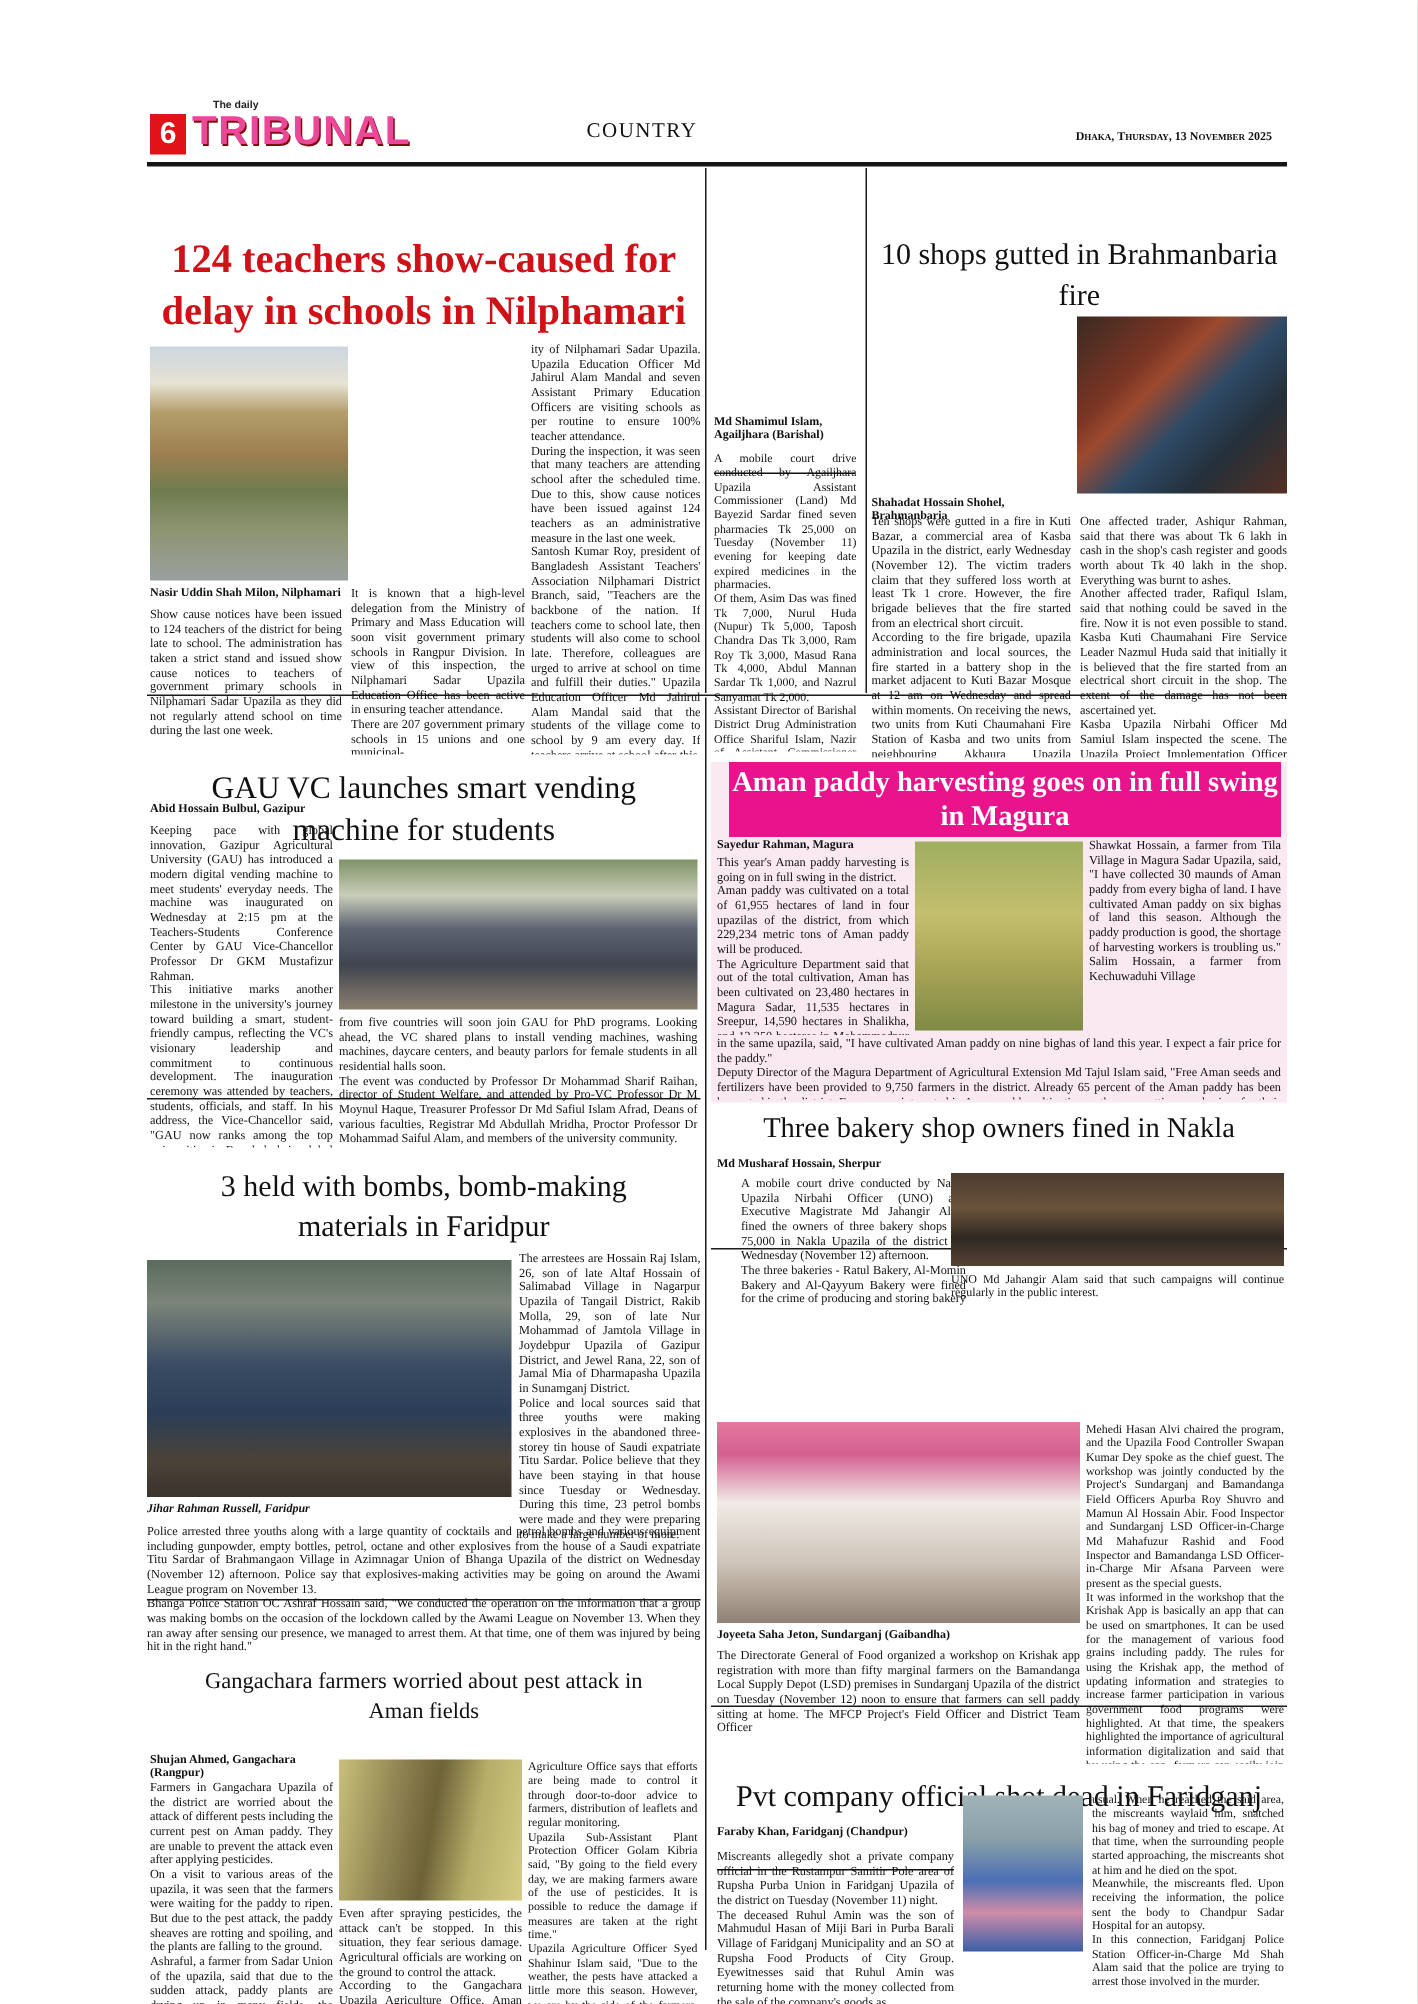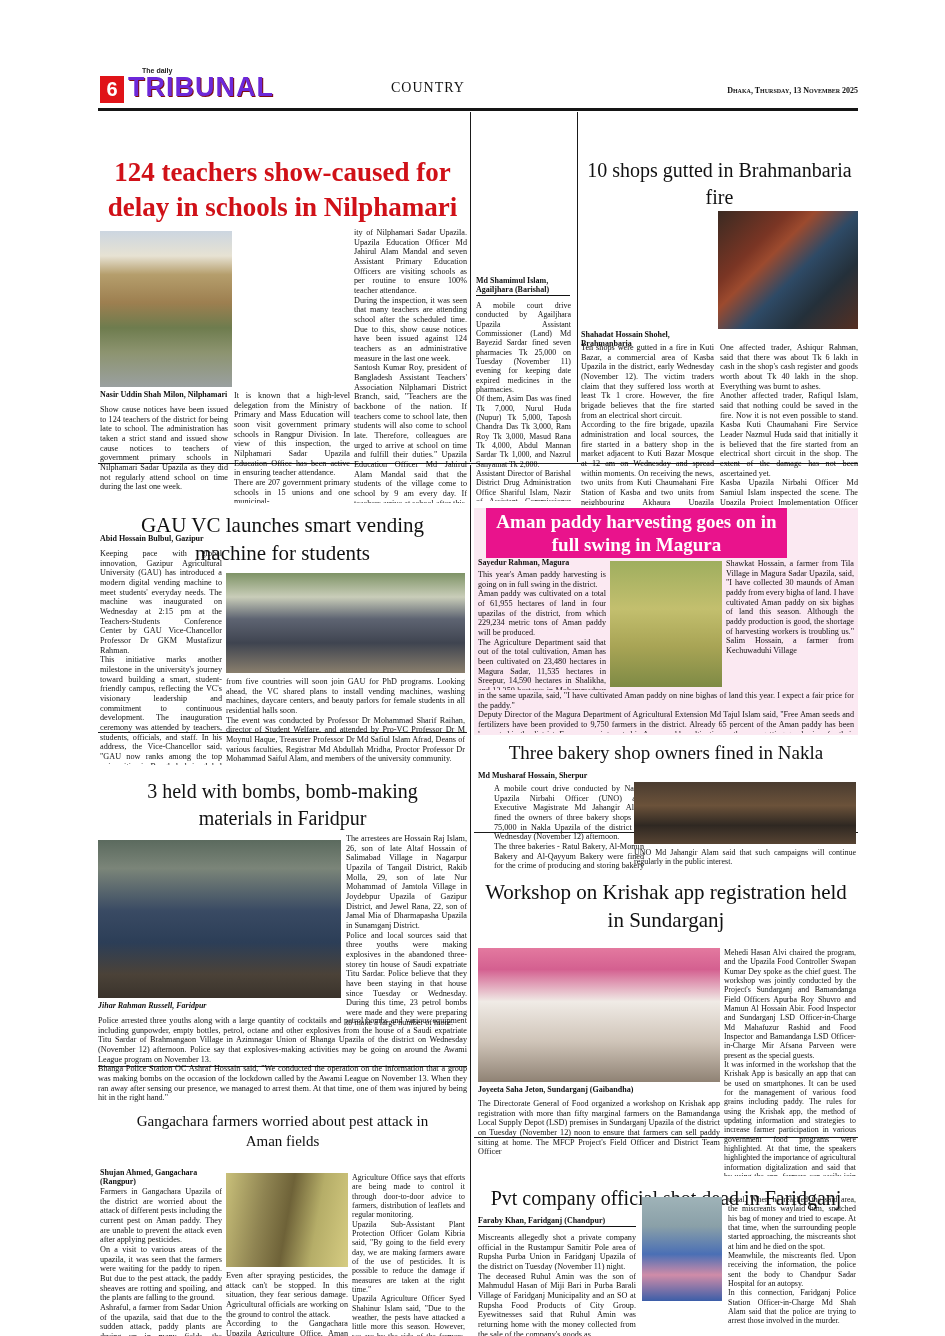--- a/index.html
+++ b/index.html
@@ -7,25 +7,25 @@
     position:relative; width:945px; height:1336px; margin:0 auto;
     background:#ffffff; font-family:"Liberation Serif", serif; color:#111;
     box-shadow:0 0 6px rgba(0,0,0,.35);
   }
   
   .hdr { position:absolute; left:98px; top:72px; width:760px; height:34px; }
   .mast-num { position:absolute; left:2px; top:4px; width:24px; height:27px; background:#e01318;
     color:#fff; font:bold 20px/27px "Liberation Sans", sans-serif; text-align:center; }
   .mast-wrap { position:absolute; left:30px; top:-5px; }
   .mast-top { font:bold 7px "Liberation Sans", sans-serif; color:#222; margin-left:14px; }
-  .mast-logo { font:bold 27px/27px "Liberation Sans", sans-serif; color:#6d28d9; letter-spacing:1px;
+  .mast-logo { font:bold 27px/27px "Liberation Sans", sans-serif; color:#ec4899; letter-spacing:1px;
     text-shadow:1px 1px 0 #7e0d10; }
   .section-title { position:absolute; left:293px; width:280px; top:8px; text-align:left;
     font-weight:normal; font-size:14px; font-variant:small-caps; letter-spacing:1px; }
-  .dateline { position:absolute; right:0; top:14px; font-size:8px; font-variant:small-caps; font-weight:bold; }
+  .dateline { position:absolute; right:10px; top:14px; font-size:8px; font-variant:small-caps; font-weight:bold; }
   .hdr-rule { position:absolute; left:98px; top:108px; width:760px; height:3px; background:#151515; }
   
   .art { position:absolute; overflow:hidden;margin-top:43px; }
   .tb { position:absolute; font-size:8.2px; line-height:1.18; text-align:justify;
     white-space:pre-line; overflow:hidden; }
   .by { position:absolute; font-weight:bold; font-size:8px; line-height:1.1; }
   .cap { position:absolute; font-weight:bold; font-size:8px; line-height:1.15; text-align:justify; }
   .hl { position:absolute; left:0; right:0; text-align:center; font-size:20px; line-height:1.35; }
   .hl-red { font-weight:bold; font-size:27px; color:#d01118; line-height:1.3; }
   .banner { position:absolute; background:#e9138c; color:#fff; font-weight:bold; font-size:19px;
@@ -37,21 +37,21 @@
   .ph-teachers { background:linear-gradient(180deg,#ccd6e0 0%,#e7e2d3 16%,#b59e6c 28%,#9d7f50 46%,#6e7c4e 62%,#8d9470 78%,#9aa0a0 100%); }
   .ph-fire { background:linear-gradient(135deg,#3a2a22 0%,#7a3524 28%,#9c4a2e 38%,#2e4a66 55%,#24303a 74%,#552f22 100%); }
   .ph-gau { background:linear-gradient(180deg,#7e9366 0%,#c9cdb9 24%,#5e6472 46%,#3f4450 70%,#8a7f6d 100%); }
   .ph-magura { background:linear-gradient(180deg,#9fae5f 0%,#c3bf6e 38%,#a8a455 68%,#7e8a45 100%); }
   .ph-nakla { background:linear-gradient(180deg,#4a3c30 0%,#6b523a 38%,#2f2822 70%,#574433 100%); }
   .ph-bombs { background:linear-gradient(180deg,#5b6a5e 0%,#7b8579 18%,#394a63 45%,#2c3e57 65%,#4b4238 85%,#3a332c 100%); }
   .ph-workshop { background:linear-gradient(180deg,#e3799f 0%,#d46090 16%,#f0ebe6 40%,#cfc4b8 70%,#8f8274 100%); }
   .ph-ganga { background:linear-gradient(100deg,#c9c07a 0%,#8f8452 30%,#6e6238 50%,#b5ad68 72%,#d6cc82 100%); }
   .ph-portrait { background:linear-gradient(180deg,#9fb3b8 0%,#8aa0a8 28%,#4a6fb5 55%,#d08ca8 75%,#3b5ea8 100%); }
   .magura-bg { background:#fbe9f2; }
-  .by-line-under { border-bottom:1px solid #111; padding-bottom:0; }
+  .by-line-under { border-bottom:1px solid #111; padding-bottom:20px; }
 </style>
 </head>
 <body>
 
 <div class="page">
 
   <div class="hdr">
     <div class="mast-num">6</div>
     <div class="mast-wrap">
       <div class="mast-top">The daily</div>
@@ -107,21 +107,21 @@
     <div class="by" style="left:2px; top:24px; width:120px;">Abid Hossain Bulbul, Gazipur</div>
     <div class="tb" style="left:2px; top:38px; width:122px; height:216px;">Keeping pace with global innovation, Gazipur Agricultural University (GAU) has introduced a modern digital vending machine to meet students' everyday needs. The machine was inaugurated on Wednesday at 2:15 pm at the Teachers-Students Conference Center by GAU Vice-Chancellor Professor Dr GKM Mustafizur Rahman.
 This initiative marks another milestone in the university's journey toward building a smart, student-friendly campus, reflecting the VC's visionary leadership and commitment to continuous development. The inauguration ceremony was attended by teachers, students, officials, and staff. In his address, the Vice-Chancellor said, "GAU now ranks among the top universities in Bangladesh in global rankings. Ensuring students' comfort and convenience is our next priority. This vending machine is part of that vision, a step toward realizing a truly smart campus."
 He also announced that the university will host an international conference on December 12-13, featuring prominent scientists and researchers from eight countries, and that students</div>
     <div class="photo ph-gau" style="left:128px; top:62px; width:239px; height:100px;"></div>
     <div class="tb" style="left:128px; top:166px; width:239px; height:88px;">from five countries will soon join GAU for PhD programs. Looking ahead, the VC shared plans to install vending machines, washing machines, daycare centers, and beauty parlors for female students in all residential halls soon.
 The event was conducted by Professor Dr Mohammad Sharif Raihan, director of Student Welfare, and attended by Pro-VC Professor Dr M Moynul Haque, Treasurer Professor Dr Md Safiul Islam Afrad, Deans of various faculties, Registrar Md Abdullah Mridha, Proctor Professor Dr Mohammad Saiful Alam, and members of the university community.</div>
   </div>
 
   <div class="art magura-bg" style="left:474px; top:465px; width:384px; height:227px;">
-    <div class="banner" style="left:12px; top:0; width:301px; height:47px;">Aman paddy harvesting goes on in full swing in Magura</div>
+    <div class="banner" style="left:12px; top:0; width:368px; height:47px;">Aman paddy harvesting goes on in full swing in Magura</div>
     <div class="by" style="left:4px; top:51px; width:130px;">Sayedur Rahman, Magura</div>
     <div class="tb" style="left:4px; top:62px; width:128px; height:120px;">This year's Aman paddy harvesting is going on in full swing in the district.
 Aman paddy was cultivated on a total of 61,955 hectares of land in four upazilas of the district, from which 229,234 metric tons of Aman paddy will be produced.
 The Agriculture Department said that out of the total cultivation, Aman has been cultivated on 23,480 hectares in Magura Sadar, 11,535 hectares in Sreepur, 14,590 hectares in Shalikha, and 12,350 hectares in Mohammadpur upazilas. A target of 229,234 metric tons of paddy production was set from 61,955 hectares of land. Officials of the District Agriculture Department said that Aman cultivation is increasing every year in Magura as farmers are getting fair price for the paddy. In the hope of improving paddy production, 9,750 farmers in the district were provided free Aman seeds and fertilizers.</div>
     <div class="photo ph-magura" style="left:136px; top:53px; width:112px; height:126px;"></div>
     <div class="tb" style="left:252px; top:51px; width:128px; height:130px;">Shawkat Hossain, a farmer from Tila Village in Magura Sadar Upazila, said, "I have collected 30 maunds of Aman paddy from every bigha of land. I have cultivated Aman paddy on six bighas of land this season. Although the paddy production is good, the shortage of harvesting workers is troubling us." Salim Hossain, a farmer from Kechuwaduhi Village</div>
     <div class="tb" style="left:4px; top:183px; width:376px; height:42px;">in the same upazila, said, "I have cultivated Aman paddy on nine bighas of land this year. I expect a fair price for the paddy."
 Deputy Director of the Magura Department of Agricultural Extension Md Tajul Islam said, "Free Aman seeds and fertilizers have been provided to 9,750 farmers in the district. Already 65 percent of the Aman paddy has been harvested in the district. Farmers are interested in Aman paddy cultivation as they are getting good prices for their produce."</div>
   </div>
 
@@ -138,21 +138,20 @@
     <div class="hl" style="top:0; left:30px; right:30px; font-size:20px;">3 held with bombs, bomb-making materials in Faridpur</div>
     <div class="photo ph-bombs" style="left:0; top:62px; width:243px; height:158px;"></div>
     <div class="tb" style="left:248px; top:56px; width:121px; height:210px;">The arrestees are Hossain Raj Islam, 26, son of late Altaf Hossain of Salimabad Village in Nagarpur Upazila of Tangail District, Rakib Molla, 29, son of late Nur Mohammad of Jamtola Village in Joydebpur Upazila of Gazipur District, and Jewel Rana, 22, son of Jamal Mia of Dharmapasha Upazila in Sunamganj District.
 Police and local sources said that three youths were making explosives in the abandoned three-storey tin house of Saudi expatriate Titu Sardar. Police believe that they have been staying in that house since Tuesday or Wednesday. During this time, 23 petrol bombs were made and they were preparing to make a large number of more.</div>
     <div class="by" style="left:0; top:224px; width:240px; font-style:italic;">Jihar Rahman Russell, Faridpur</div>
     <div class="tb" style="left:0; top:238px; width:369px; height:90px;">Police arrested three youths along with a large quantity of cocktails and petrol bombs and various equipment including gunpowder, empty bottles, petrol, octane and other explosives from the house of a Saudi expatriate Titu Sardar of Brahmangaon Village in Azimnagar Union of Bhanga Upazila of the district on Wednesday (November 12) afternoon. Police say that explosives-making activities may be going on around the Awami League program on November 13.
 Bhanga Police Station OC Ashraf Hossain said, "We conducted the operation on the information that a group was making bombs on the occasion of the lockdown called by the Awami League on November 13. When they ran away after sensing our presence, we managed to arrest them. At that time, one of them was injured by being hit in the right hand."</div>
   </div>
 
   <div class="art" style="left:474px; top:835px; width:384px; height:300px;">
-    <div class="hl" style="top:0; left:10px; right:10px; font-size:21px;">Workshop on Krishak app registration held in Sundarganj</div>
     <div class="photo ph-workshop" style="left:4px; top:70px; width:242px; height:134px;"></div>
     <div class="tb" style="left:250px; top:70px; width:132px; height:228px; font-size:7.9px;">Mehedi Hasan Alvi chaired the program, and the Upazila Food Controller Swapan Kumar Dey spoke as the chief guest. The workshop was jointly conducted by the Project's Sundarganj and Bamandanga Field Officers Apurba Roy Shuvro and Mamun Al Hossain Abir. Food Inspector and Sundarganj LSD Officer-in-Charge Md Mahafuzur Rashid and Food Inspector and Bamandanga LSD Officer-in-Charge Mir Afsana Parveen were present as the special guests.
 It was informed in the workshop that the Krishak App is basically an app that can be used on smartphones. It can be used for the management of various food grains including paddy. The rules for using the Krishak app, the method of updating information and strategies to increase farmer participation in various government food programs were highlighted. At that time, the speakers highlighted the importance of agricultural information digitalization and said that by using the app, farmers can easily join the government food procurement program and ensure fair prices.</div>
     <div class="by" style="left:4px; top:208px; width:242px;">Joyeeta Saha Jeton, Sundarganj (Gaibandha)</div>
     <div class="tb" style="left:4px; top:221px; width:242px; height:77px;">The Directorate General of Food organized a workshop on Krishak app registration with more than fifty marginal farmers on the Bamandanga Local Supply Depot (LSD) premises in Sundarganj Upazila of the district on Tuesday (November 12) noon to ensure that farmers can sell paddy sitting at home. The MFCP Project's Field Officer and District Team Officer</div>
   </div>
 
   <div class="art" style="left:98px; top:1068px; width:369px; height:232px;">
     <div class="hl" style="top:0; left:20px; right:20px; font-size:15px;">Gangachara farmers worried about pest attack in Aman fields</div>
     <div class="by" style="left:2px; top:58px; width:122px;">Shujan Ahmed, Gangachara (Rangpur)</div>

